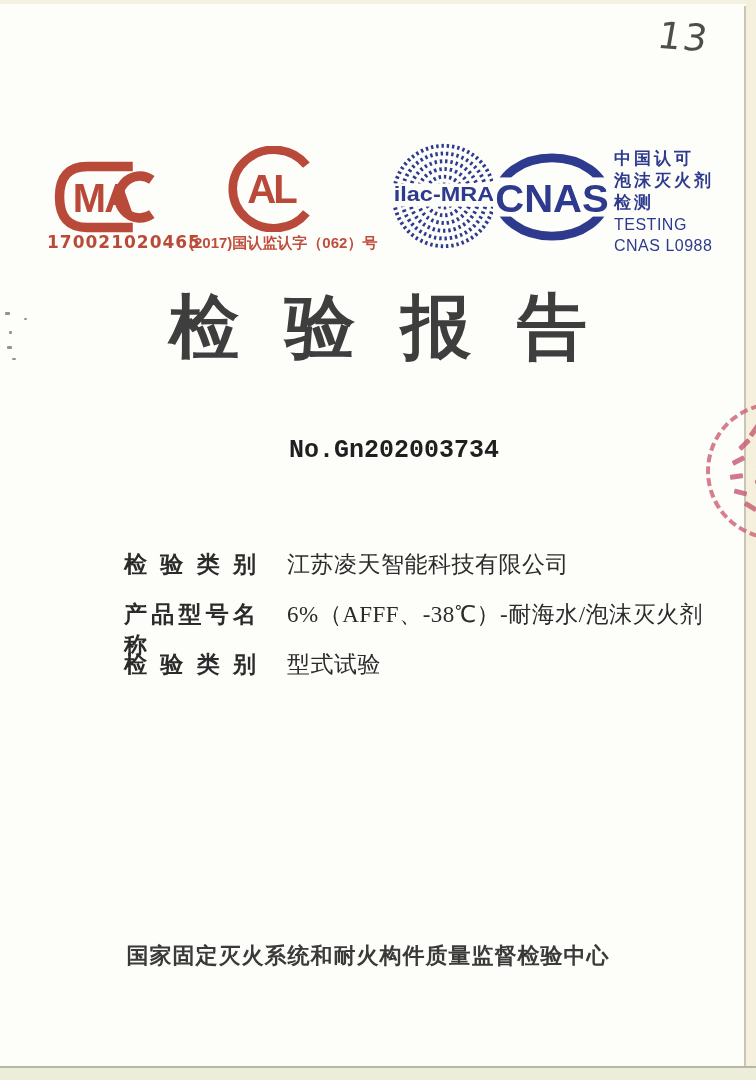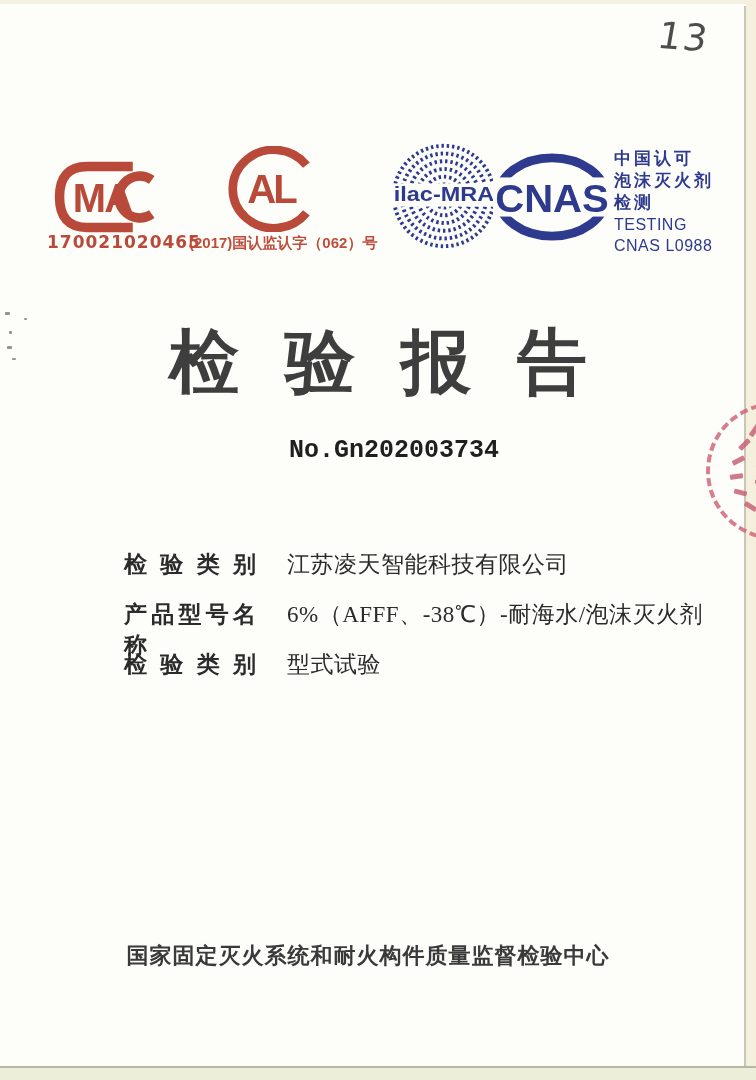--- a/index.html
+++ b/index.html
@@ -34,21 +34,21 @@
     position:absolute;left:189px;top:234px;width:180px;
     font-size:15px;font-weight:700;color:#bf4d3c;letter-spacing:0px;white-space:nowrap;
   }
   .ilac-svg{position:absolute;left:388px;top:140px;}
   .cnas-svg{position:absolute;left:493px;top:152px;}
   .cnas-text{position:absolute;left:614px;top:148px;width:130px;color:#2e3a8e;}
   .cnas-text .zh{font-size:17px;font-weight:700;letter-spacing:3px;line-height:22px;}
   .cnas-text .en{font-size:16px;font-weight:400;letter-spacing:.5px;line-height:21px;font-family:"Liberation Sans",sans-serif;}
 
   
-  .title-wrap{position:absolute;left:0;top:288px;width:756px;text-align:center;margin-top:35px;}
+  .title-wrap{position:absolute;left:0;top:288px;width:756px;text-align:center;}
   .title-wrap span{
     font-size:70px;font-weight:900;color:#3e3e3e;
     letter-spacing:46px;margin-right:-46px;line-height:78px;
   }
   
   .report-no{
     position:absolute;left:0;top:436px;width:740px;text-align:center;
     font-family:Liberation Mono, monospace;font-size:25px;font-weight:700;color:#1f1f1f;padding-left:24px;
   }
 

